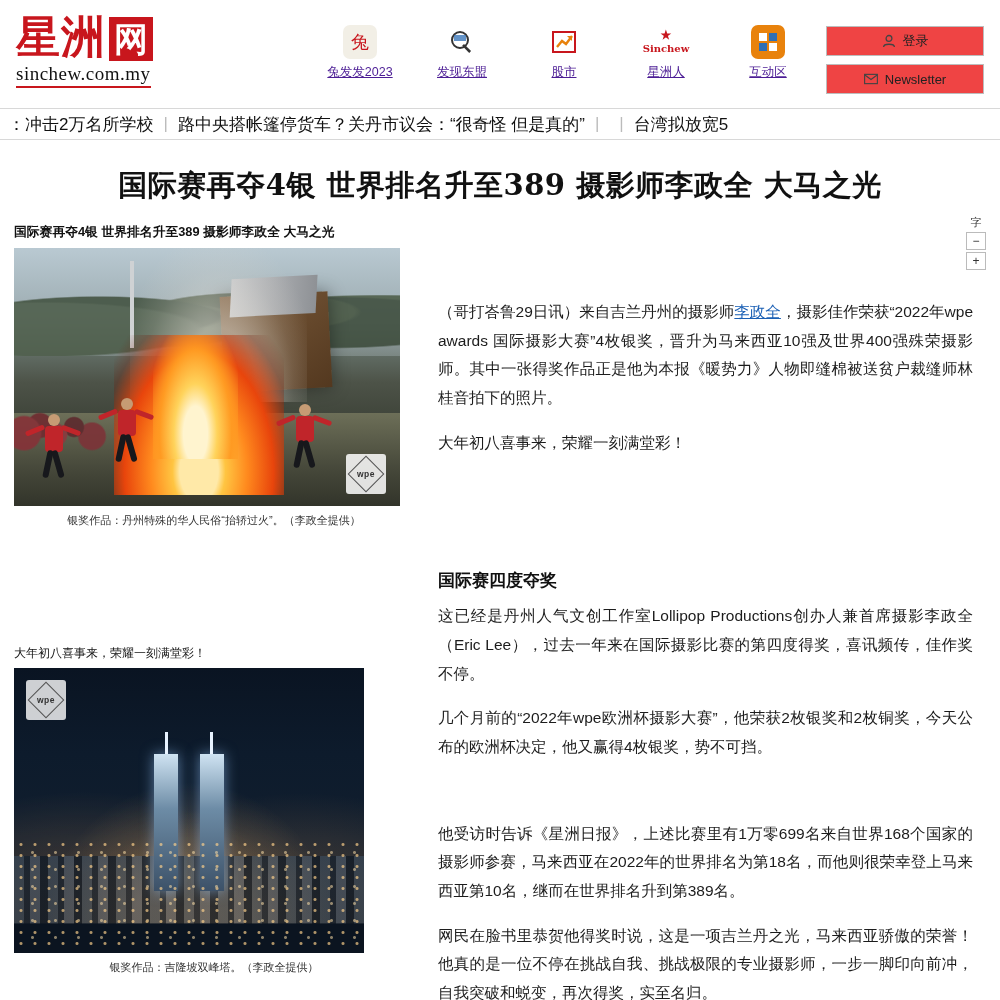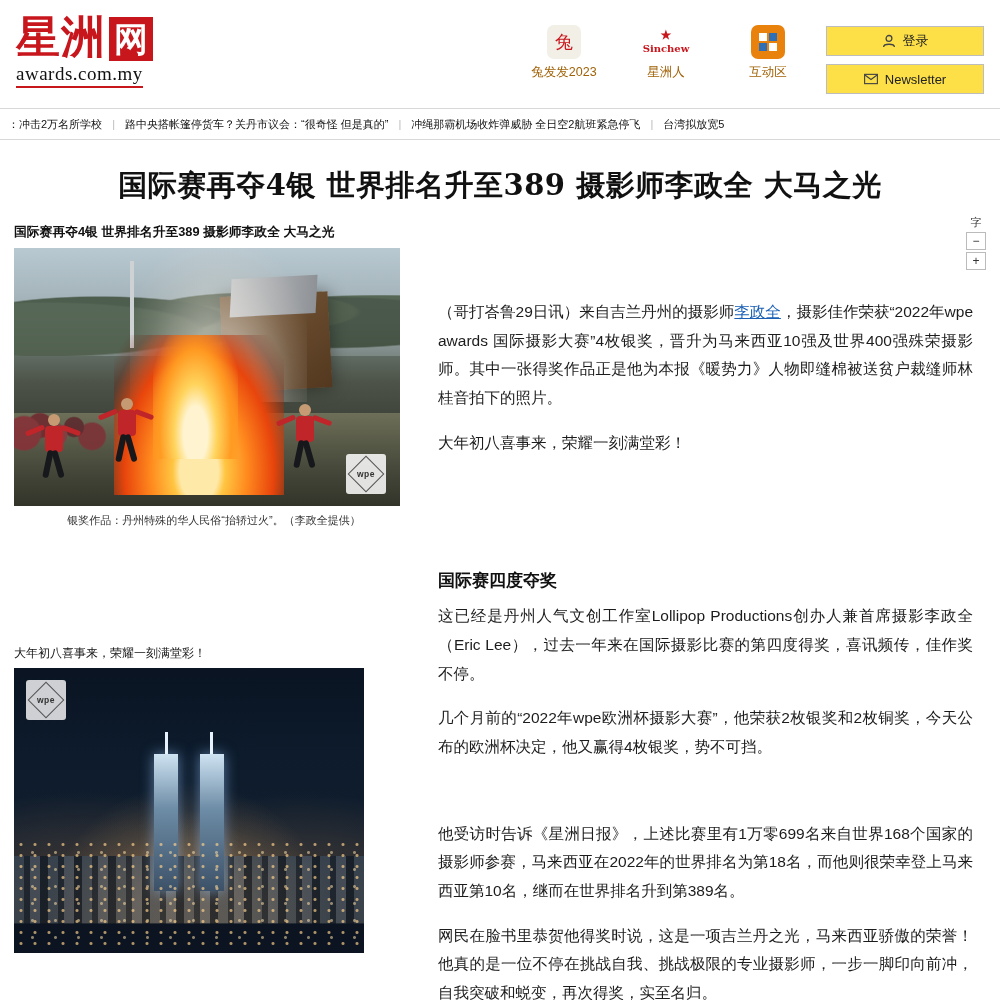--- a/index.html
+++ b/index.html
@@ -70,23 +70,24 @@
   .nav-glyph {
     height: 36px;
     display: flex;
     align-items: center;
     justify-content: center;
     font-size: 27px;
     line-height: 1;
   }
   .nav-label {
     font-size: 12.5px;
-    color: #a16207;
+    color: #4c1d95;
     margin-top: 4px;
     white-space: nowrap;
+    text-decoration: underline;
   }
   .ico-badge {
     width: 34px; height: 34px;
     border-radius: 7px;
     display: flex; align-items: center; justify-content: center;
     font-size: 19px; color: #fff;
   }
   .ico-orange { background: #e8820c; }
   .ico-star {
     color: #c8161d;
@@ -97,39 +98,39 @@
     text-align: center;
   }
 
   .acct-block {
     flex: 0 0 158px;
     padding-top: 16px;
     display: flex; flex-direction: column; gap: 8px;
   }
   .acct-btn {
     border: 1px solid #bdbdbd;
-    background: #fde047;
+    background: #ef4444;
     height: 30px;
     display: flex; align-items: center; justify-content: center;
     gap: 7px;
     font-size: 13px;
     color: #222;
     cursor: pointer;
   }
 
   
   .ticker {
     border-top: 1px solid #d8d8d8;
     border-bottom: 1px solid #d8d8d8;
     height: 32px;
     display: flex;
     align-items: center;
     padding: 12px 8px;
     overflow: hidden;
-    font-size: 11px;
+    font-size: 17px;
     color: #111;
     white-space: nowrap;
   }
   .ticker-sep { color: #bbb; padding: 0 10px; }
   .ticker-lead { color: #111; }
 
   
   .headline {
     text-align: center;
     font-family: "DejaVu Serif", serif;
@@ -367,33 +368,53 @@
 </head>
 <body>
 
 <div class="header">
 
   <div class="logo-block">
     <div class="logo-row">
       <span class="logo-char">星洲</span>
       <span class="logo-box">网</span>
     </div>
-    <div class="logo-sub">awards.com.my</div>
+    <div class="logo-sub">sinchew.com.my</div>
   </div>
 
   <div class="nav-icons">
 
     <div class="nav-item">
       <div class="nav-glyph">
         <div class="ico-badge" style="background:#f2efe6;color:#c8161d;font-size:18px;">兔</div>
       </div>
       <div class="nav-label">兔发发2023</div>
     </div>
 
-
+    <div class="nav-item">
+      <div class="nav-glyph">
+        <svg width="30" height="30" viewBox="0 0 30 30" aria-hidden="true">
+          <circle cx="13" cy="13" r="8" fill="none" stroke="#333" stroke-width="2"></circle>
+          <rect x="17" y="17" width="10" height="2.6" fill="#333" transform="rotate(45 17 17)"></rect>
+          <rect x="7" y="8" width="12" height="6" fill="#2f6fb5" opacity=".75"></rect>
+        </svg>
+      </div>
+      <div class="nav-label">发现东盟</div>
+    </div>
+
+    <div class="nav-item">
+      <div class="nav-glyph">
+        <svg width="30" height="30" viewBox="0 0 30 30" aria-hidden="true">
+          <rect x="4" y="5" width="22" height="20" fill="none" stroke="#c8161d" stroke-width="2"></rect>
+          <polyline points="8,20 13,14 17,17 23,9" fill="none" stroke="#e8820c" stroke-width="2.4"></polyline>
+          <polygon points="23,9 18,9 23,14" fill="#e8820c"></polygon>
+        </svg>
+      </div>
+      <div class="nav-label">股市</div>
+    </div>
 
     <div class="nav-item">
       <div class="nav-glyph">
         <div class="ico-star">★<br><span style="font-size:10px;">Sinchew</span></div>
       </div>
       <div class="nav-label">星洲人</div>
     </div>
 
     <div class="nav-item">
       <div class="nav-glyph">
@@ -427,21 +448,20 @@
       <span>Newsletter</span>
     </div>
   </div>
 </div>
 
 <div class="ticker">
   <span class="ticker-lead">：冲击2万名所学校</span>
   <span class="ticker-sep">|</span>
   <span>路中央搭帐篷停货车？关丹市议会：“很奇怪 但是真的”</span>
   <span class="ticker-sep">|</span>
-  <span>冲绳那霸机场收炸弹威胁 全日空2航班紧急停飞</span>
   <span class="ticker-sep">|</span>
   <span>台湾拟放宽5</span>
 </div>
 
 <h1 class="headline">国际赛再夺4银 世界排名升至389 摄影师李政全 大马之光</h1>
 
 <div class="fontsize-widget">
   <div class="fontsize-label">字</div>
   <div class="fs-btn">−</div>
   <div class="fs-btn">+</div>
@@ -506,20 +526,21 @@
       <div class="tower t1"></div>
       <div class="tower t2"></div>
       <div class="city-lights"></div>
       <div class="wpe-badge tl" style="background:rgba(255,255,255,.8);">
         <div class="wpe-diamond">
             <span>wpe</span>
           </div>
       </div>
     </div>
 
+    <div class="fig-caption-small">银奖作品：吉隆坡双峰塔。（李政全提供）</div>
   </div>
 
   <div class="col-gap"></div>
 
   <div class="col-right">
 
     <p class="para">
       <span>（哥打峇鲁29日讯）来自吉兰丹州的摄影师</span><a class="link-underline" href="#">李政全</a><span>，摄影佳作荣获“2022年wpe awards 国际摄影大赛”4枚银奖，晋升为马来西亚10强及世界400强殊荣摄影师。其中一张得奖作品正是他为本报《暖势力》人物即缝棉被送贫户裁缝师林桂音拍下的照片。</span>
     </p>
 

